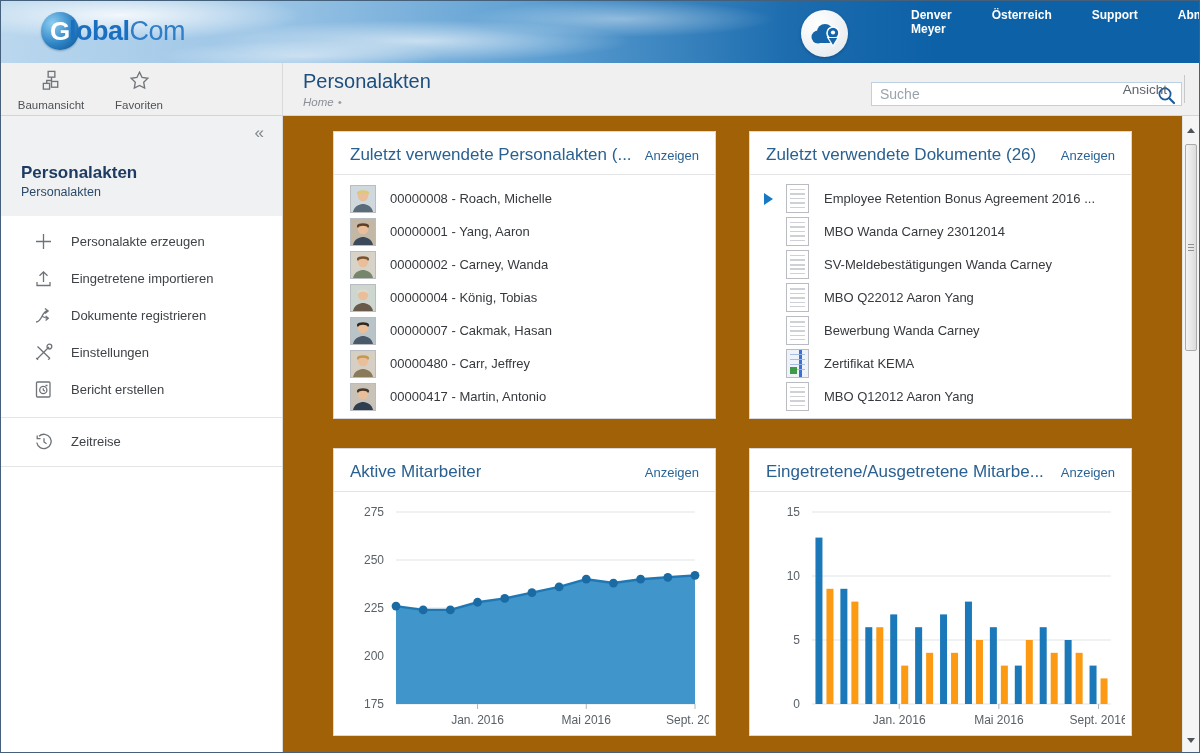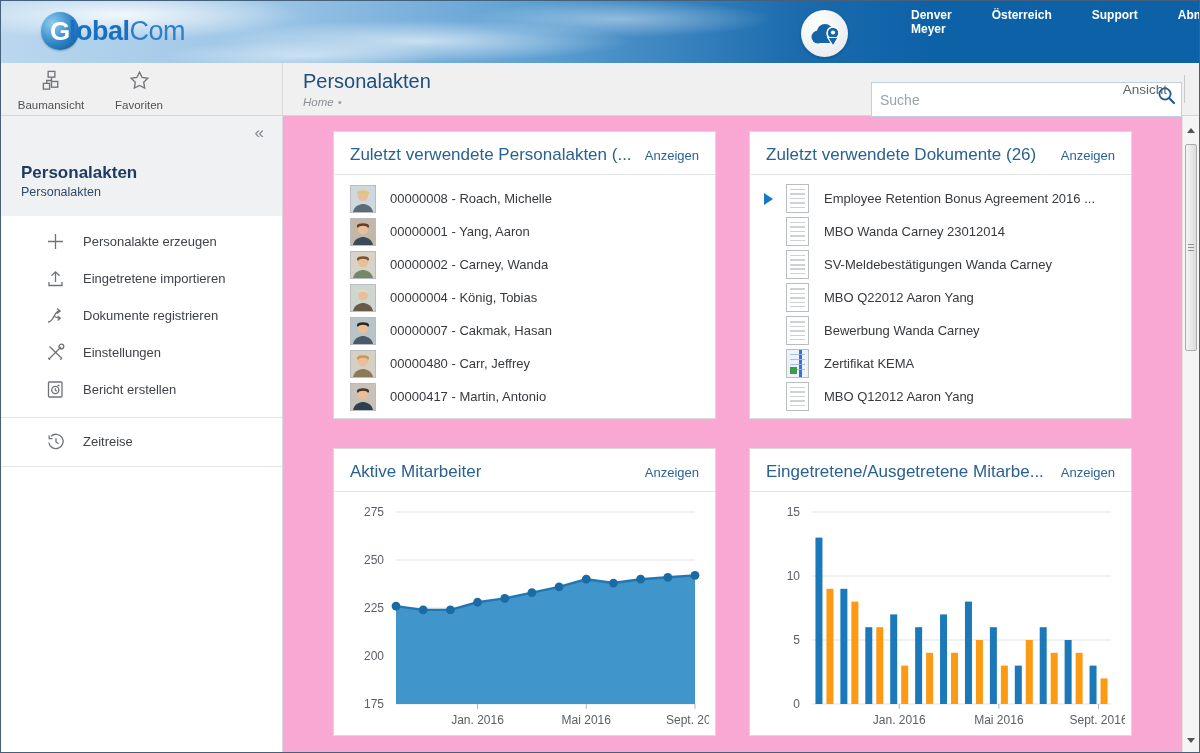--- a/index.html
+++ b/index.html
@@ -24,21 +24,21 @@
   .logo-text b { font-weight:700; }
   .logo-text .lt { font-weight:300; color:#2f7ec7; }
 
   .cloud-badge { position:absolute; left:800px; top:9px; width:47px; height:47px; border-radius:50%;
     background:radial-gradient(circle at 35% 30%, #ffffff, #e9edf0 75%, #d7dde2); box-shadow:0 1px 3px rgba(0,30,60,.35);
     display:flex; align-items:center; justify-content:center; }
 
   .header-right { position:absolute; right:17px; top:7px; width:311px; }
   .top-links { display:flex; justify-content:space-between; margin-bottom:6px; }
   .top-links a { color:#ffffff; font-size:12px; font-weight:700; text-decoration:none; cursor:pointer;padding-left:40px; }
-  .search-box { position:relative; height:35px; background:#fff; border:1px solid #bcd2e4;margin-top:46px; }
+  .search-box { position:relative; height:24px; background:#fff; border:1px solid #bcd2e4;margin-top:46px; }
   .search-box input { width:100%; height:100%; border:none; outline:none; padding:0 28px 0 8px;
     font-size:14px; color:#444; font-family:inherit; }
   .search-box input::placeholder { color:#9aa3ab; }
   .search-icon { position:absolute; right:5px; top:3px; cursor:pointer; }
 
   
   .toolbar-row { height:53px; background:#f0f0f1; border-bottom:1px solid #d4d5d7; display:flex; }
   .toolbar-left { width:282px; border-right:1px solid #d9dadc; display:flex; padding-left:6px; }
   .tool-btn { width:88px; display:flex; flex-direction:column; align-items:center; justify-content:center; cursor:pointer; padding-top:2px; }
   .tool-btn svg { stroke:#70757a; fill:none; stroke-width:1.4; }
@@ -54,26 +54,26 @@
   .body-row { display:flex; height:636px; }
 
   .sidebar { width:282px; background:#ffffff; border-right:1px solid #d9dadc; }
   .sidebar-head { background:#f0f1f3; padding:8px 18px 17px 20px; }
   .collapse-btn { text-align:right; font-size:17px; color:#80868c; cursor:pointer; line-height:18px; }
   .sb-title { font-size:17px; font-weight:700; color:#1e3c63; margin-top:21px; }
   .sb-sub { font-size:12.5px; color:#2c4a6b; margin-top:2px; }
   .menu { list-style:none; padding:7px 0 9px; }
   .menu.primary { border-bottom:1px solid #e4e5e7; }
   .menu.secondary { border-bottom:1px solid #e4e5e7; padding:5px 0 6px; }
-  .menu li { height:37px; display:flex; align-items:center; padding-left:44px; cursor:pointer; }
+  .menu li { height:37px; display:flex; align-items:center; padding-left:32px; cursor:pointer; }
   .menu .mi { width:21px; height:21px; margin-right:17px; }
   .menu .mi svg { stroke:#6f7378; fill:none; stroke-width:1.3; width:21px; height:21px; }
   .menu .ml { font-size:13px; color:#3f4348; }
 
-  .main { flex:1; background:#f9a8d4; padding:15px 0 0 50px;
+  .main { flex:1; background:#a16207; padding:15px 0 0 50px;
     display:grid; grid-template-columns:383px 383px; grid-auto-rows:288px; column-gap:33px; row-gap:29px; align-content:start; }
   .card { background:#fff; border:1px solid #d7d9dc; overflow:hidden; }
   .card-header { display:flex; justify-content:space-between; align-items:baseline;
     padding:13px 16px 9px; border-bottom:1px solid #e3e4e6; }
   .card-title { font-size:17px; font-weight:500; color:#2a6191; white-space:nowrap; overflow:hidden; }
   .card-action { font-size:13px; color:#2a6496; cursor:pointer; flex:none; margin-left:12px; }
   .card-list { list-style:none; padding:7px 14px 0; }
   .card-list li { height:33px; display:flex; align-items:center; cursor:pointer; }
   .card-list .txt { font-size:13px; color:#36393d; white-space:nowrap; overflow:hidden; }
   .avatar { width:26px; height:28px; border:1px solid #b9bcc0; margin:0 14px 0 2px; flex:none; }

